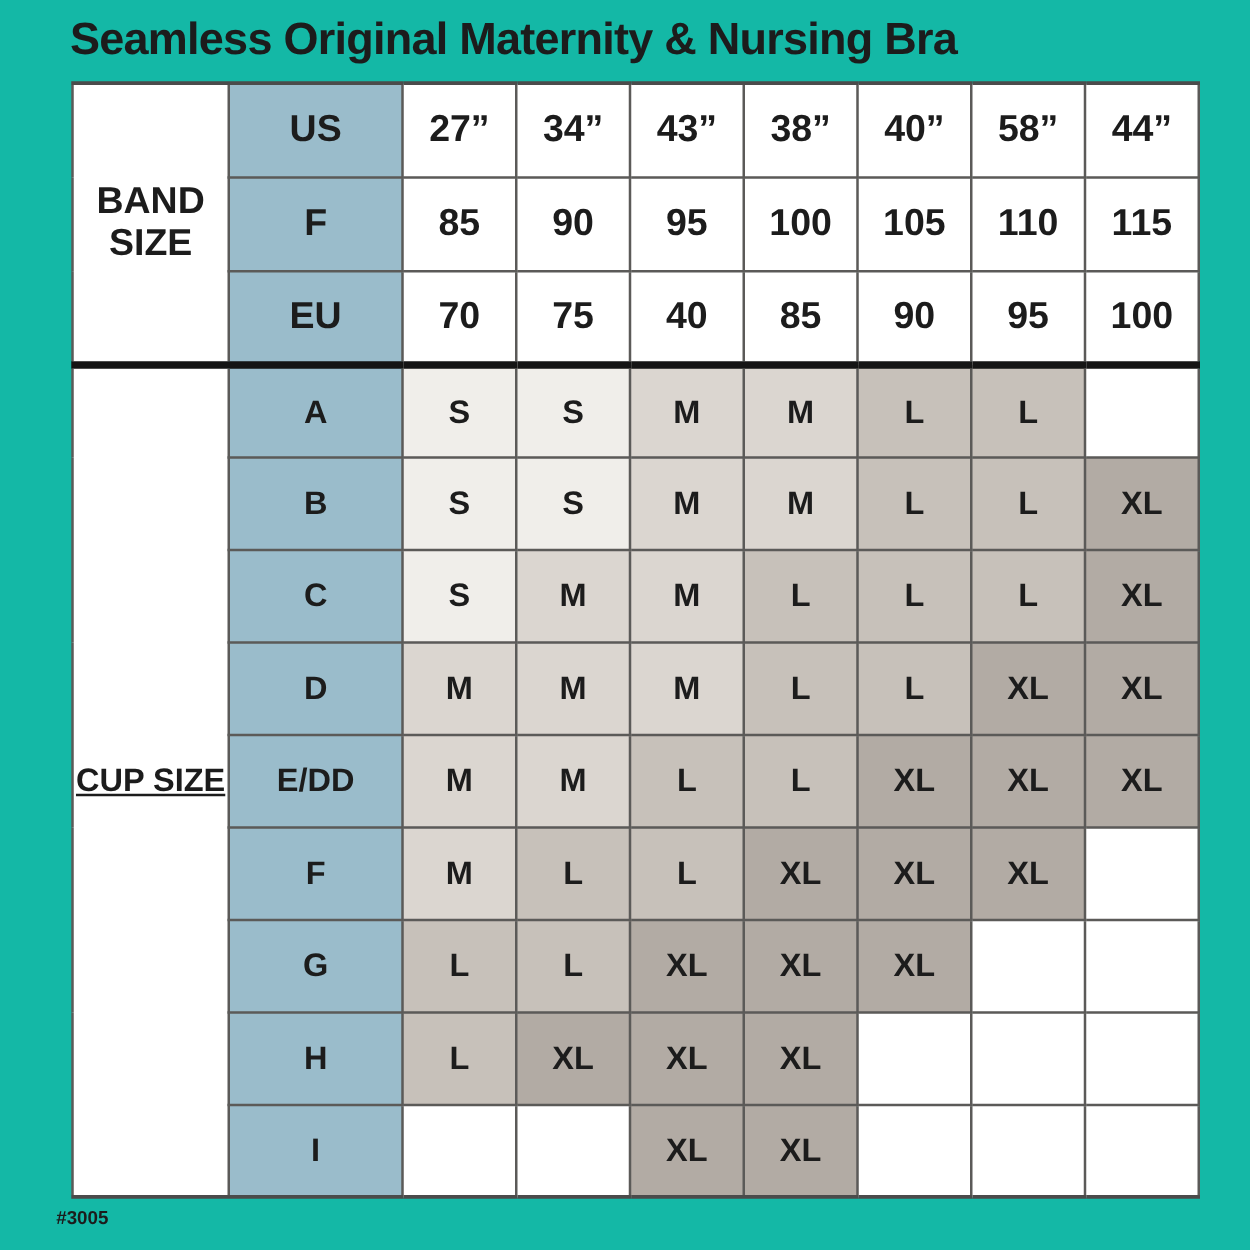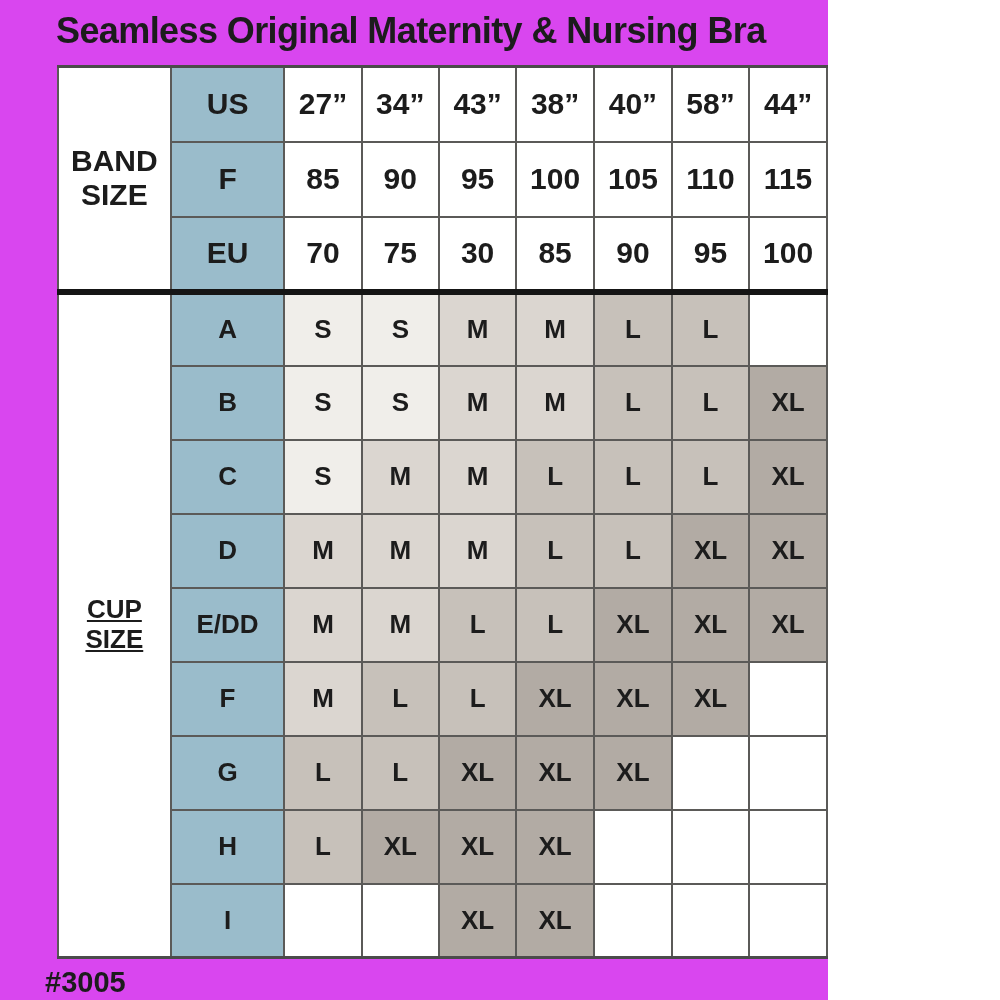--- a/index.html
+++ b/index.html
@@ -1,20 +1,20 @@
 <!DOCTYPE html>
 <html style="--header_blue: #9abccb; --header_text: #21404f; --size_s: #f0eeea; --size_m: #dbd6d0; --size_l: #c7c1ba; --size_xl: #b2aba4; --grid_line: #5b5a58; --frame_line: #4b4b4b; --divider_line: #151515; --text_dark: #1c1c1c;"><head>
 <meta charset="utf-8">
 <style>
   * { margin:0; padding:0; box-sizing:border-box; }
   html,body { background:#ffffff; }
   .page {
     position:relative;
-    width:828px; height:1000px;
-    background:#d946ef;
+    width:1000px; height:1000px;
+    background:#14b8a6;
     overflow:hidden;
     font-family:"Liberation Sans","DejaVu Sans",sans-serif;
   }
   .title {
     position:absolute; left:56px; top:10px;
     font-size:36px; font-weight:700; letter-spacing:-0.6px;
     color:var(--text_dark);
     white-space:nowrap;
   }
   .size-table {
@@ -42,21 +42,21 @@
     color:var(--text_dark);
     width:125px;
   }
   tr.first-band td { border-top:3px solid var(--frame_line); }
   tr.first-cup td  { border-top:6px solid var(--divider_line); }
   tr.last-cup td   { border-bottom:3px solid var(--frame_line); }
   td.cup-label  { border-top:6px solid var(--divider_line); border-bottom:3px solid var(--frame_line);text-decoration:underline; }
   td.band-label { border-top:3px solid var(--frame_line); }
   .footer {
     position:absolute; left:45px; top:966px;
-    font-size:29px; font-weight:700;
+    font-size:15px; font-weight:700;
     color:var(--text_dark);
   }
 </style>
 </head>
 <body>
 
 <div class="page">
   <div class="title">Seamless Original Maternity &amp; Nursing Bra</div>
   <table class="size-table">
     <colgroup id="table-cols">
@@ -89,21 +89,21 @@
           <td class="cell-num">95</td>
           <td class="cell-num">100</td>
           <td class="cell-num">105</td>
           <td class="cell-num">110</td>
           <td class="cell-num">115</td>
         </tr>
         <tr>
           <td class="cell-rowhead">EU</td>
           <td class="cell-num">70</td>
           <td class="cell-num">75</td>
-          <td class="cell-num">30</td>
+          <td class="cell-num">40</td>
           <td class="cell-num">85</td>
           <td class="cell-num">90</td>
           <td class="cell-num">95</td>
           <td class="cell-num">100</td>
         </tr>
       </tbody>
     <tbody id="cup-body">
         <tr class="first-cup">
           <td rowspan="9" class="cell-label cup-label">CUP SIZE</td>
           <td class="cell-rowhead">A</td>

